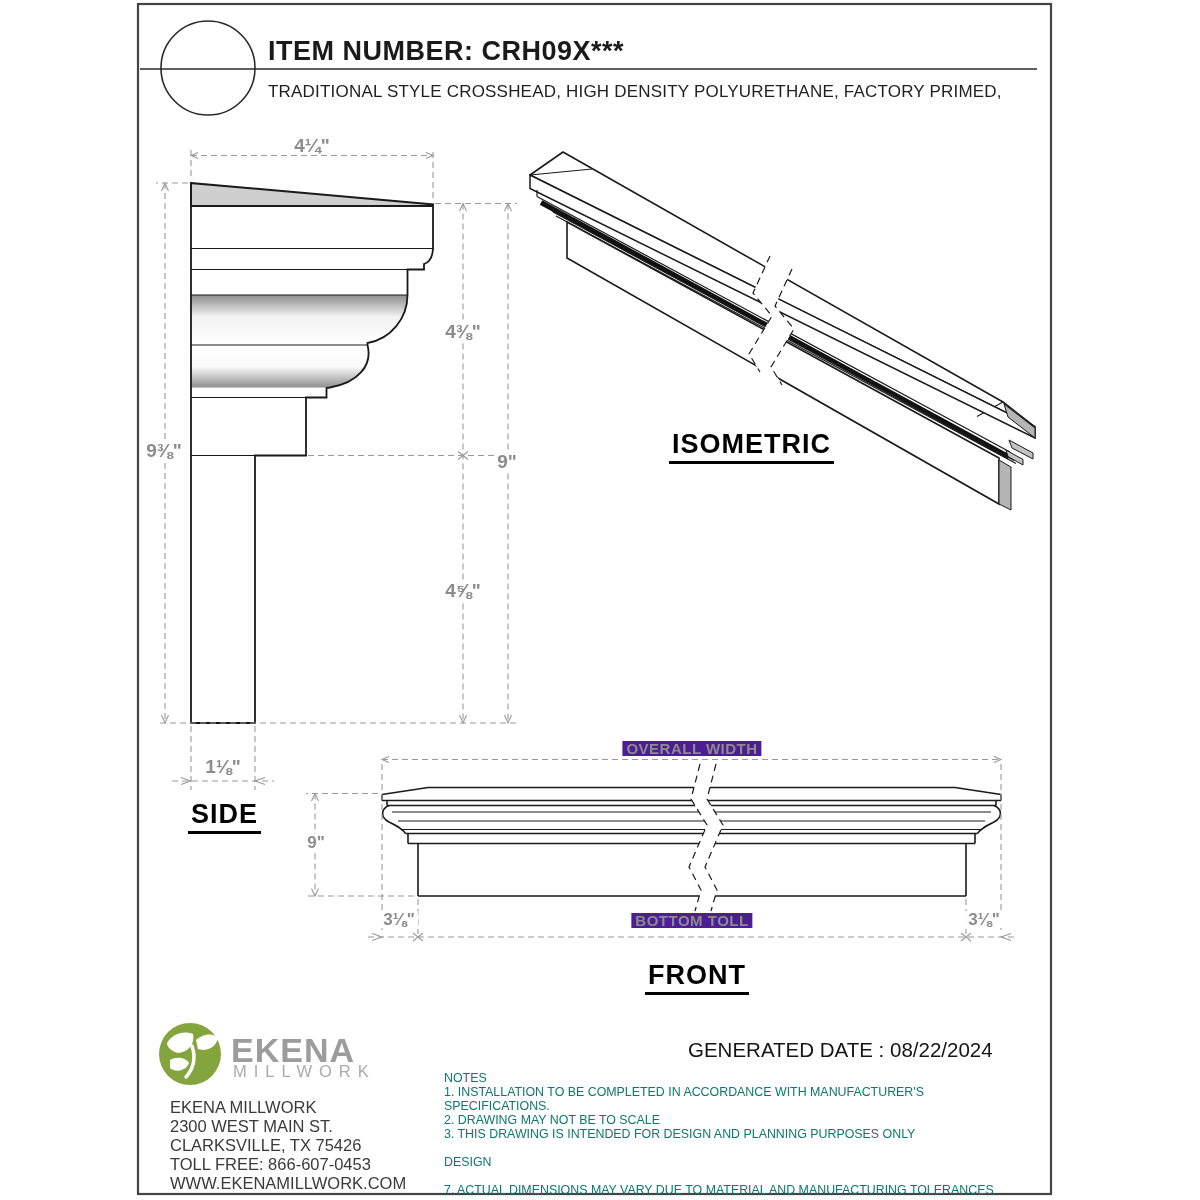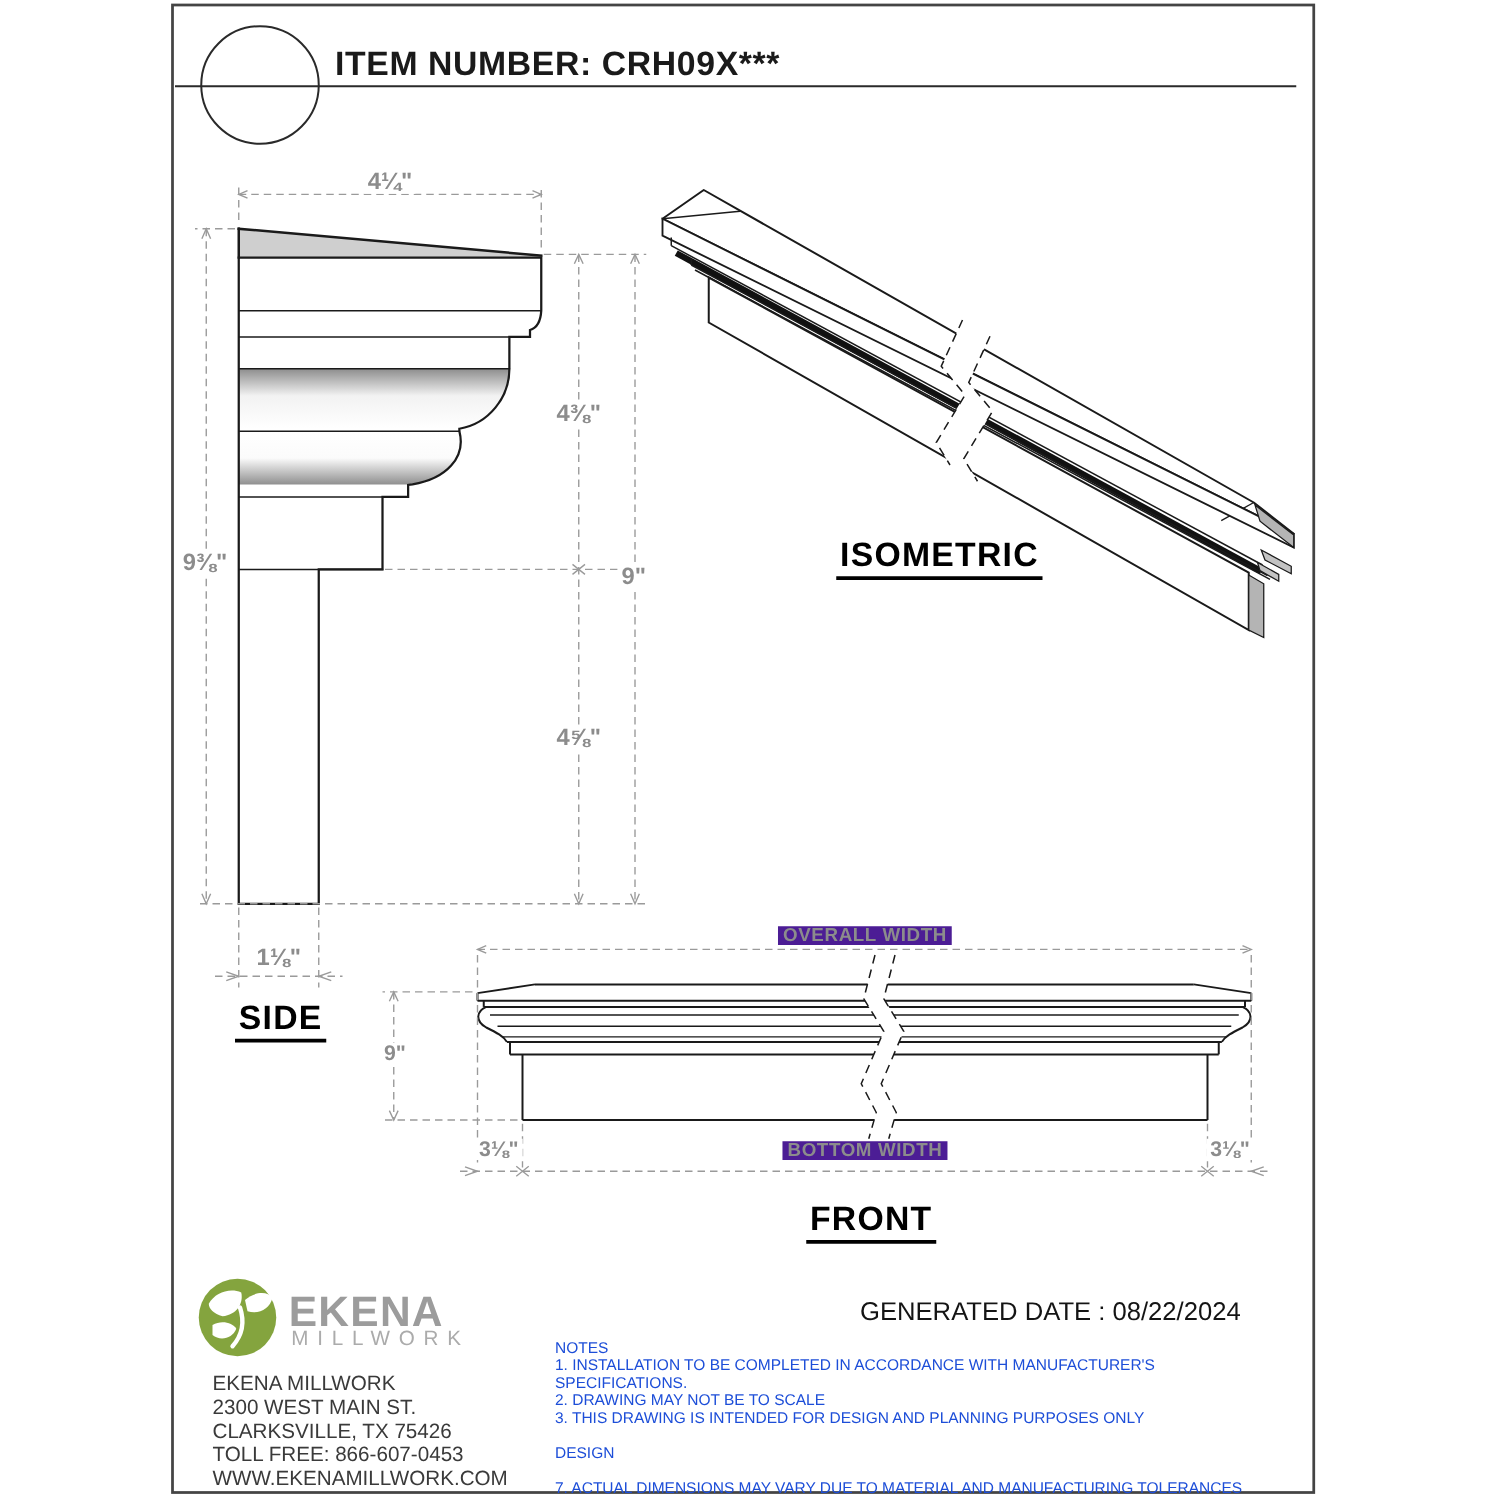--- a/index.html
+++ b/index.html
@@ -11,21 +11,21 @@
   .dim-label{color:#8c8c8c;font-weight:bold;font-size:19px;line-height:1;background:#fff;padding:0 3px;white-space:nowrap;}
   .dim-label.small{font-size:17px;}
   .width-label{color:#8c8c8c;font-weight:bold;font-size:15px;letter-spacing:.5px;background:#4c1d95;padding:0 4px;line-height:1;white-space:nowrap;}
   .view-title{color:#000;font-weight:bold;font-size:27px;line-height:1;letter-spacing:1px;border-bottom:3.5px solid #000;padding:0 3px 3px 3px;white-space:nowrap;}
   .item-title{font-size:27px;font-weight:bold;color:#1a1a1a;letter-spacing:.5px;white-space:nowrap;}
   .item-desc{font-size:17px;color:#1f1f1f;white-space:nowrap;letter-spacing:.2px;}
   .brand-name{font-size:34px;font-weight:bold;color:#9c9c9c;letter-spacing:1px;line-height:1;}
   .brand-sub{font-size:16.5px;color:#ababab;letter-spacing:7px;line-height:1;}
   .address-line{font-size:16.5px;color:#3a3a3a;line-height:18.6px;white-space:nowrap;}
   .gen-date{font-size:20.5px;color:#141414;white-space:nowrap;}
-  .note-line{font-size:12.4px;color:#1d4ed8;line-height:13.4px;white-space:nowrap;}
+  .note-line{font-size:12.4px;color:#0f766e;line-height:13.4px;white-space:nowrap;}
 </style>
 </head>
 <body>
 
 <div class="sheet">
 
 <svg width="1200" height="1200" viewBox="0 0 1200 1200">
   <defs>
     <linearGradient id="coveShade" x1="0" y1="295" x2="0" y2="343" gradientUnits="userSpaceOnUse">
       <stop offset="0" stop-color="#8d8d8d"></stop>
@@ -200,33 +200,34 @@
   <g>
     <circle cx="190" cy="1054" r="31" fill="#84A43E"></circle>
     <path d="M186,1077 C194,1068 196,1058 192,1046" stroke="#fff" stroke-width="3.5" fill="none" stroke-linecap="round"></path>
     <path d="M167,1043 C172,1034 184,1030 193,1034 C195,1043 189,1052 178,1053 C171,1051 167,1047 167,1043 Z" fill="#fff"></path>
     <path d="M196,1040 C204,1033 214,1033 218,1038 C216,1047 207,1052 198,1049 Z" fill="#fff"></path>
     <path d="M170,1060 C177,1056 186,1058 189,1063 C186,1071 176,1073 170,1068 Z" fill="#fff"></path>
   </g>
 </svg>
 
 <div class="abs item-title" style="left:268px;top:36px;">ITEM NUMBER: CRH09X***</div>
+<div class="abs item-desc" style="left:268px;top:82px;">TRADITIONAL STYLE CROSSHEAD, HIGH DENSITY POLYURETHANE, FACTORY PRIMED,</div>
 
 <div class="abs ctr dim-label" style="left:312px;top:136px;">4¼"</div>
 <div class="abs ctr dim-label" style="left:164px;top:441px;">9⅜"</div>
 <div class="abs ctr dim-label" style="left:463px;top:322px;">4⅜"</div>
 <div class="abs ctr dim-label" style="left:507px;top:452px;">9"</div>
 <div class="abs ctr dim-label" style="left:463px;top:581px;">4⅝"</div>
 <div class="abs ctr dim-label" style="left:223px;top:757px;">1⅛"</div>
 <div class="abs view-title" style="left:188px;top:801px;">SIDE</div>
 
 <div class="abs view-title" style="left:669px;top:431px;">ISOMETRIC</div>
 
 <div class="abs ctr width-label" style="left:692px;top:741px;">OVERALL WIDTH</div>
-<div class="abs ctr width-label" style="left:692px;top:913px;">BOTTOM WIDTH</div>
+<div class="abs ctr width-label" style="left:692px;top:913px;">BOTTOM TOLL</div>
 <div class="abs ctr dim-label small" style="left:316px;top:834px;">9"</div>
 <div class="abs ctr dim-label small" style="left:399px;top:911px;">3⅛"</div>
 <div class="abs ctr dim-label small" style="left:984px;top:911px;">3⅛"</div>
 <div class="abs view-title" style="left:645px;top:962px;">FRONT</div>
 
 <div class="abs brand-name" style="left:231px;top:1033px;">EKENA</div>
 <div class="abs brand-sub" style="left:233px;top:1063px;">MILLWORK</div>
 
 <div class="abs address-line" style="left:170px;top:1098px;">EKENA MILLWORK</div>
 <div class="abs address-line" style="left:170px;top:1117px;">2300 WEST MAIN ST.</div>

